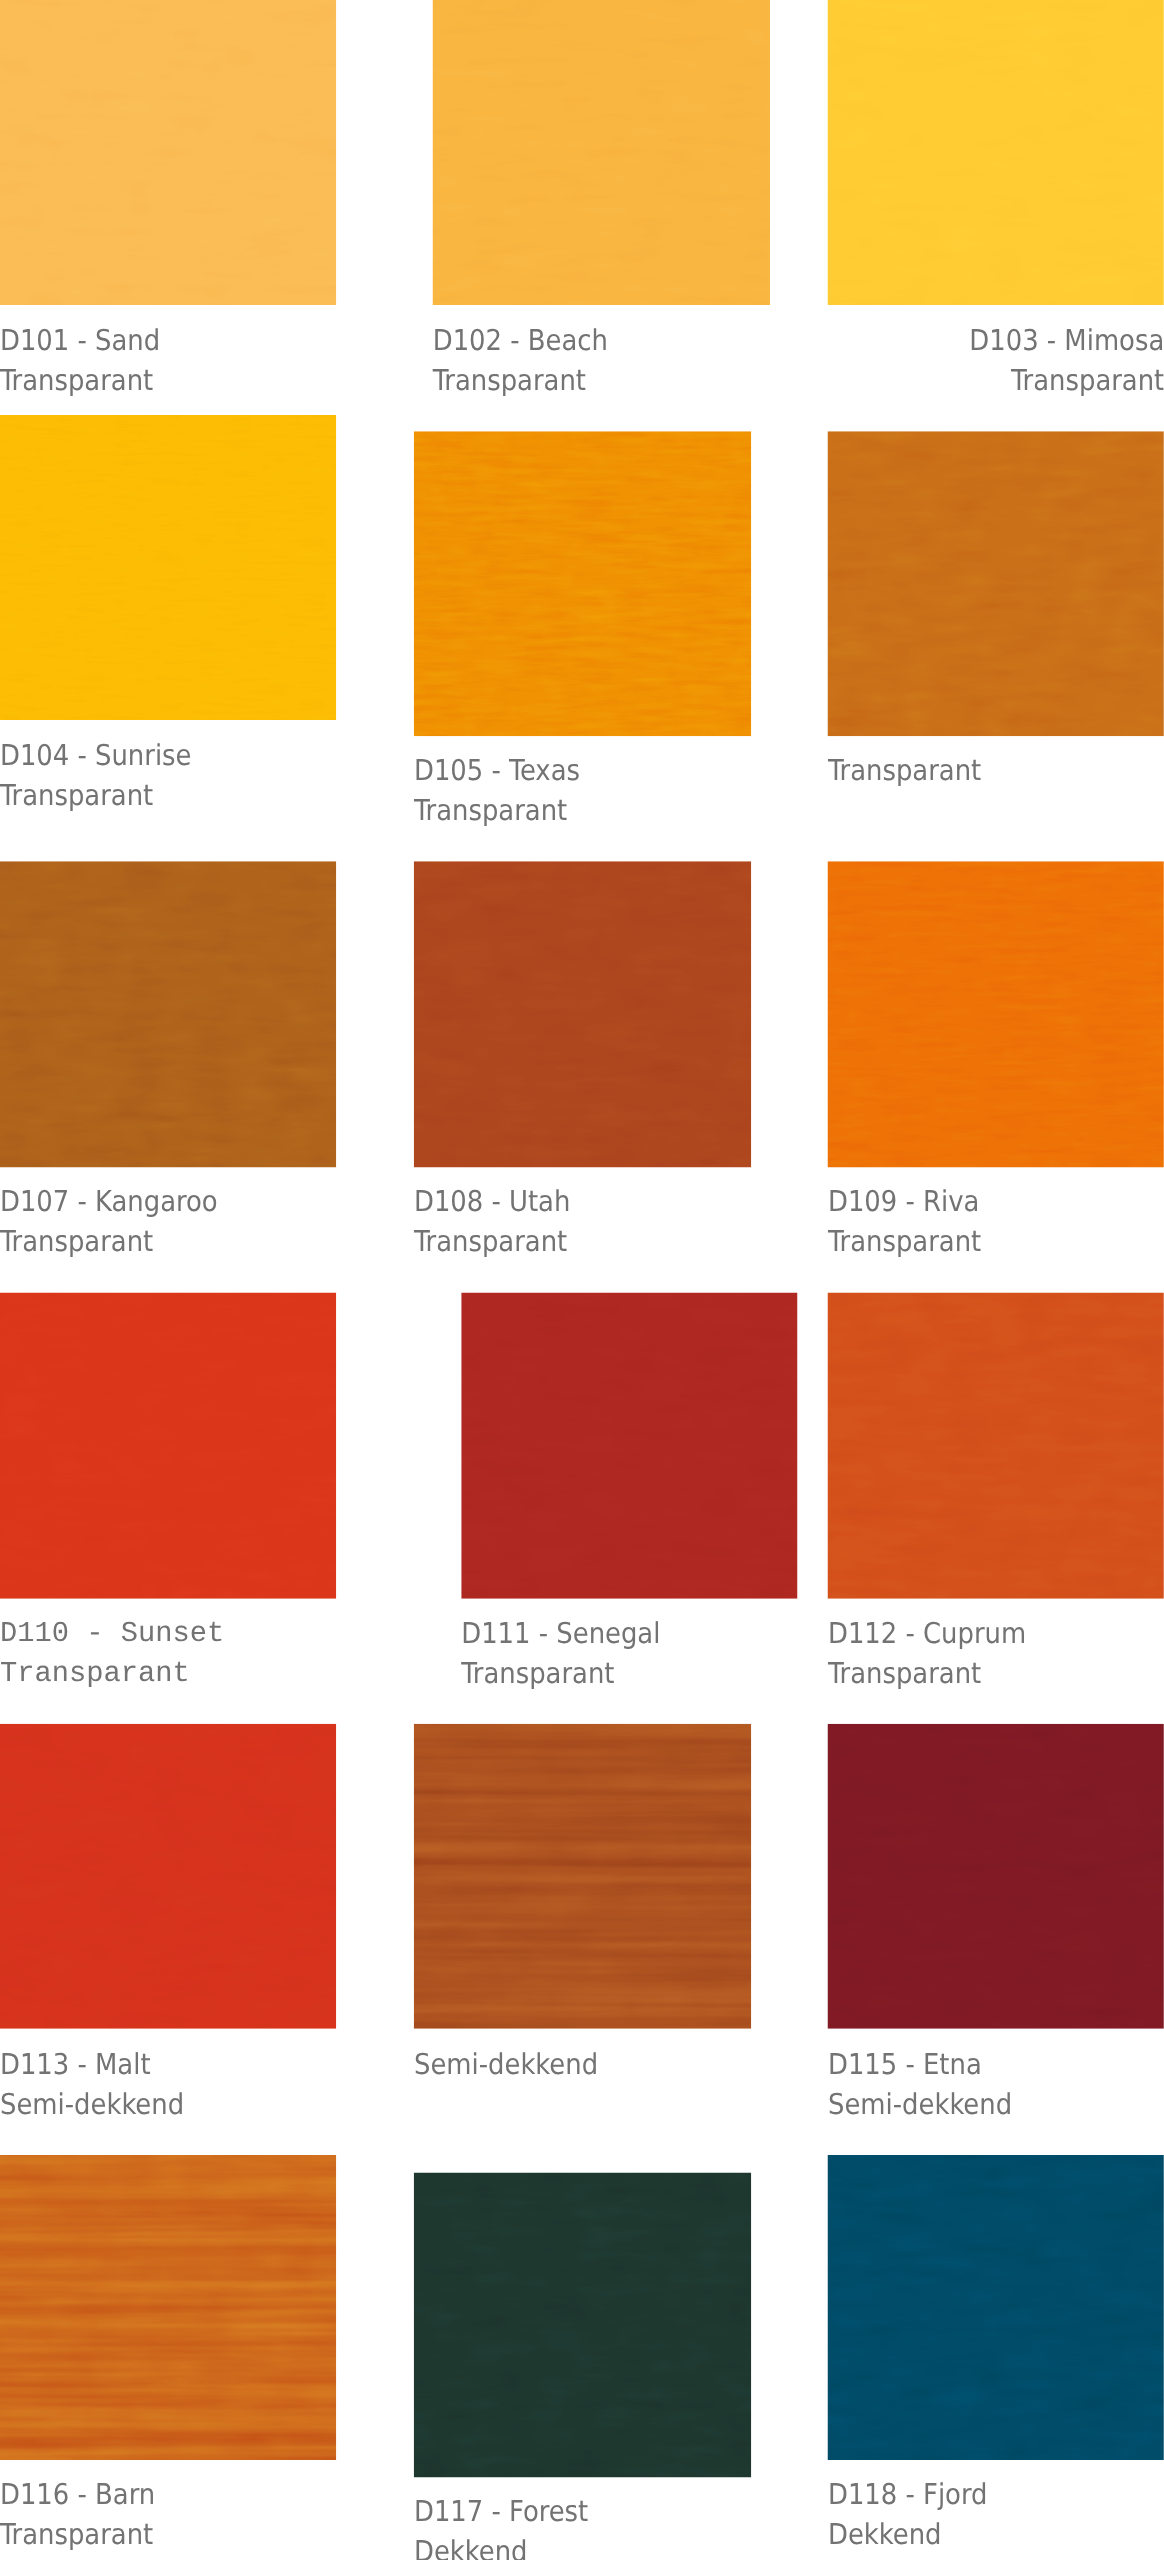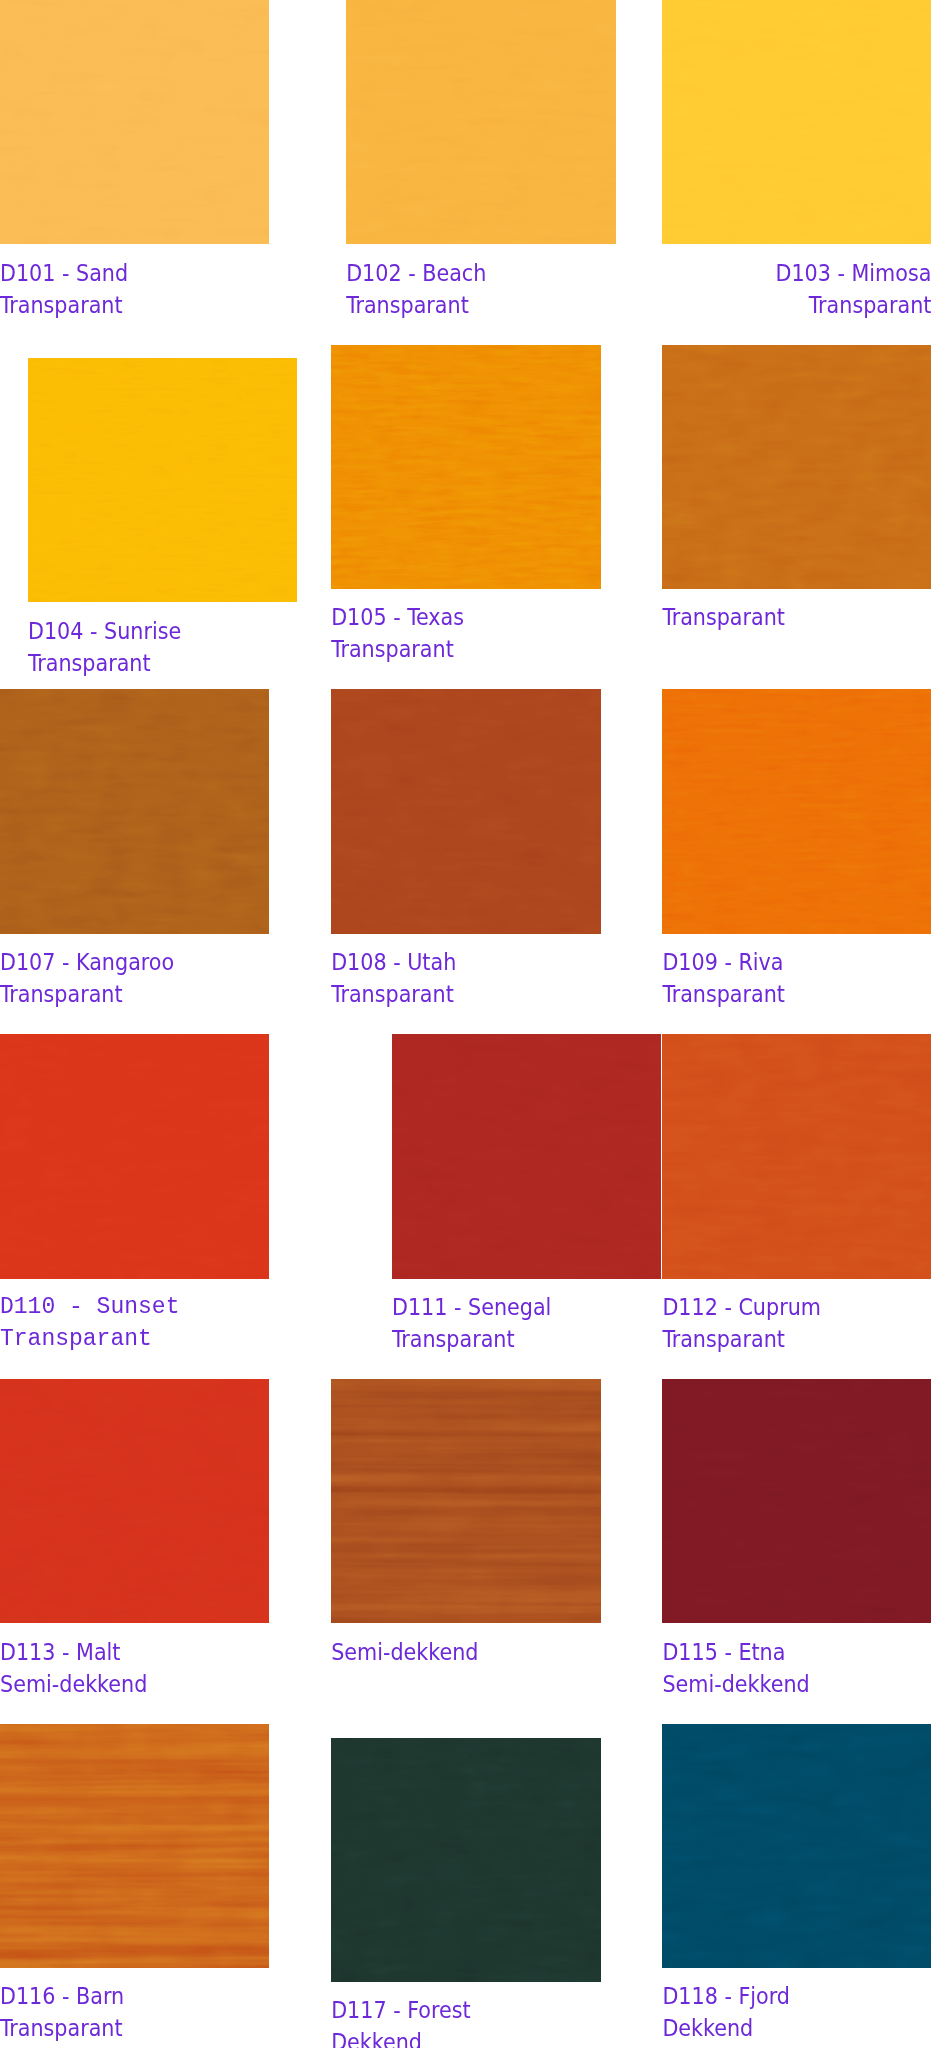--- a/index.html
+++ b/index.html
@@ -7,21 +7,21 @@
   body{width:931px;height:2048px;overflow:hidden;
        font-family:"DejaVu Sans",sans-serif;font-stretch:condensed;
        -webkit-font-smoothing:antialiased;}
   .grid{position:relative;width:931px;height:2048px;background:#ffffff;}
   .cell{position:absolute;width:269px;}
   .swatch{position:relative;width:269.4px;height:244.4px;overflow:hidden;}
   .sw-base{position:absolute;left:0;top:0;width:269.4px;height:244.4px;}
   .sw-tex{position:absolute;left:0;top:0;width:269.4px;height:244.4px;
           pointer-events:none;mix-blend-mode:overlay;}
   .label{padding-top:12.3px;}
-  .line{font-size:23px;line-height:32px;height:32px;color:#6d28d9;
+  .line{font-size:23px;line-height:32px;height:32px;color:#737373;
         white-space:nowrap;margin-left:0;}
 </style>
 </head>
 <body>
 
 <svg width="0" height="0" style="position:absolute" aria-hidden="true">
   <defs id="texdefs">
       <filter id="tex-D101" x="0" y="0" width="100%" height="100%" color-interpolation-filters="sRGB">
         <feTurbulence type="fractalNoise" baseFrequency="0.022 0.11" numOctaves="4" seed="3" result="streak"></feTurbulence>
         <feTurbulence type="fractalNoise" baseFrequency="0.032" numOctaves="2" seed="10" result="speck"></feTurbulence>
@@ -169,21 +169,21 @@
       <div class="sw-base" style="background: rgb(255, 204, 51);"></div>
       <svg class="sw-tex" viewBox="0 0 269 244" preserveAspectRatio="none" aria-hidden="true">
         <rect width="269" height="244" filter="url(#tex-D103)"></rect>
       </svg>
     </div>
     <div class="label">
       <div class="line">D103 - Mimosa</div>
       <div class="line">Transparant</div>
     </div>
   </div>
-  <div class="cell" style="left: 0px; top: 358px; margin-left: 28px;">
+  <div class="cell" style="left: 0px; top: 332px;">
     <div class="swatch">
       <div class="sw-base" style="background: rgb(252, 189, 4);"></div>
       <svg class="sw-tex" viewBox="0 0 269 244" preserveAspectRatio="none" aria-hidden="true">
         <rect width="269" height="244" filter="url(#tex-D104)"></rect>
       </svg>
     </div>
     <div class="label">
       <div class="line">D104 - Sunrise</div>
       <div class="line">Transparant</div>
     </div>
@@ -252,21 +252,21 @@
       <div class="sw-base" style="background: rgb(220, 54, 26);"></div>
       <svg class="sw-tex" viewBox="0 0 269 244" preserveAspectRatio="none" aria-hidden="true">
         <rect width="269" height="244" filter="url(#tex-D110)"></rect>
       </svg>
     </div>
     <div class="label">
       <div class="line">D110 - Sunset</div>
       <div class="line">Transparant</div>
     </div>
   </div>
-  <div class="cell" style="left: 348px; top: 1034.16px; padding-left: 44px;">
+  <div class="cell" style="left: 325px; top: 1034.16px; padding-left: 44px;">
     <div class="swatch">
       <div class="sw-base" style="background: rgb(175, 40, 33);"></div>
       <svg class="sw-tex" viewBox="0 0 269 244" preserveAspectRatio="none" aria-hidden="true">
         <rect width="269" height="244" filter="url(#tex-D111)"></rect>
       </svg>
     </div>
     <div class="label">
       <div class="line">D111 - Senegal</div>
       <div class="line">Transparant</div>
     </div>

